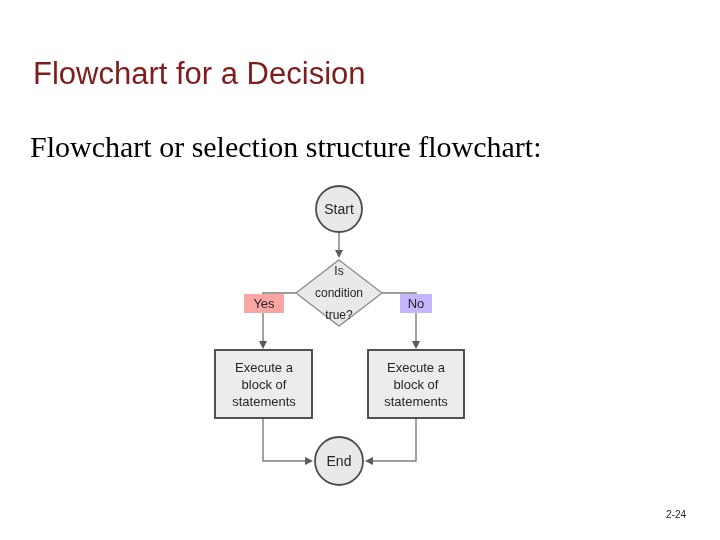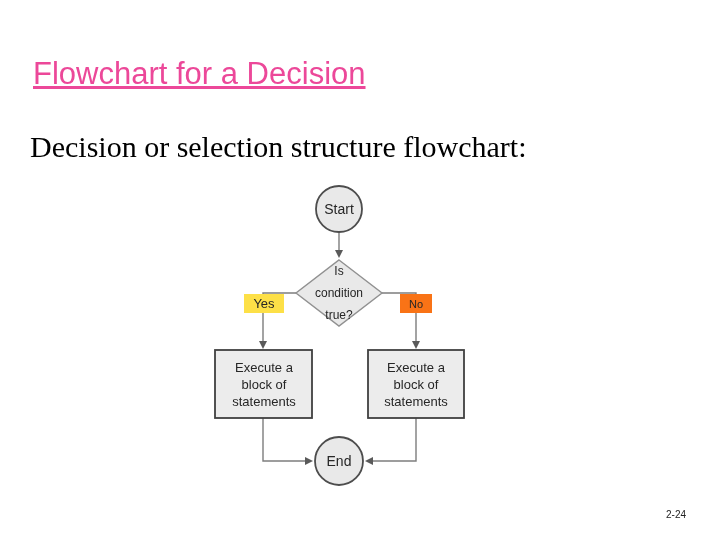--- a/index.html
+++ b/index.html
@@ -14,24 +14,23 @@
     background: #ffffff;
     overflow: hidden;
     font-family: "Liberation Sans", sans-serif;
   }
   .slide-title {
     position: absolute;
     left: 33px;
     top: 56px;
     font-family: "Liberation Sans", "DejaVu Sans", sans-serif;
     font-size: 31px;
-    color: #ec4899;
+    color: #7f1d1d;
     letter-spacing: 0px;
     white-space: nowrap;
-    text-decoration: underline;
   }
   .slide-subtitle {
     position: absolute;
     left: 30px;
     top: 130px;
     font-family: "Liberation Serif", "DejaVu Serif", serif;
     font-size: 30px;
     color: #000000;
     white-space: nowrap;
   }
@@ -48,42 +47,42 @@
     z-index: 2;
     display: flex;
     align-items: center;
     justify-content: center;
     text-align: center;
     color: #262626;
     font-family: "Liberation Sans", "DejaVu Sans", sans-serif;
   }
   .fc-start { left: 316px; top: 186px; width: 46px; height: 46px; font-size: 14px; text-align: right; }
   .fc-cond  { left: 309px; top: 265px; width: 60px; height: 56px; font-size: 12px; line-height: 22px; }
-  .fc-yes   { left: 244px; top: 294px; width: 40px; height: 19px; font-size: 13px; background: #fde047; }
-  .fc-no    { left: 400px; top: 294px; width: 32px; height: 19px; font-size: 11px; background: #f97316; }
+  .fc-yes   { left: 244px; top: 294px; width: 40px; height: 19px; font-size: 13px; background: #fca5a5; }
+  .fc-no    { left: 400px; top: 294px; width: 32px; height: 19px; font-size: 13px; background: #c4b5fd; }
   .fc-boxL  { left: 226px; top: 356px; width: 76px; height: 56px; font-size: 13px; line-height: 17px; }
   .fc-boxR  { left: 378px; top: 356px; width: 76px; height: 56px; font-size: 13px; line-height: 17px; }
   .fc-end   { left: 315px; top: 437px; width: 48px; height: 48px; font-size: 14px; }
   .page-number {
     position: absolute;
     right: 34px;
     top: 509px;
     font-size: 10px;
     color: #222222;
     font-family: "Liberation Sans", "DejaVu Sans", sans-serif;
   }
 </style>
 </head>
 <body>
 
 <div class="slide">
 
   <div class="slide-title">Flowchart for a Decision</div>
 
-  <div class="slide-subtitle">Decision or selection structure flowchart:</div>
+  <div class="slide-subtitle">Flowchart or selection structure flowchart:</div>
 
   <svg class="flowchart-svg" viewBox="0 0 720 540" xmlns="http://www.w3.org/2000/svg">
 
     <path d="M339 232 V250" stroke="#7d7d7d" stroke-width="1.4" fill="none"></path>
     <polygon points="335,250 343,250 339,258" fill="#5a5a5a"></polygon>
 
     <path d="M296 293 H263 V341" stroke="#7d7d7d" stroke-width="1.4" fill="none"></path>
     <polygon points="259,341 267,341 263,349" fill="#5a5a5a"></polygon>
 
     <path d="M382 293 H416 V341" stroke="#7d7d7d" stroke-width="1.4" fill="none"></path>

